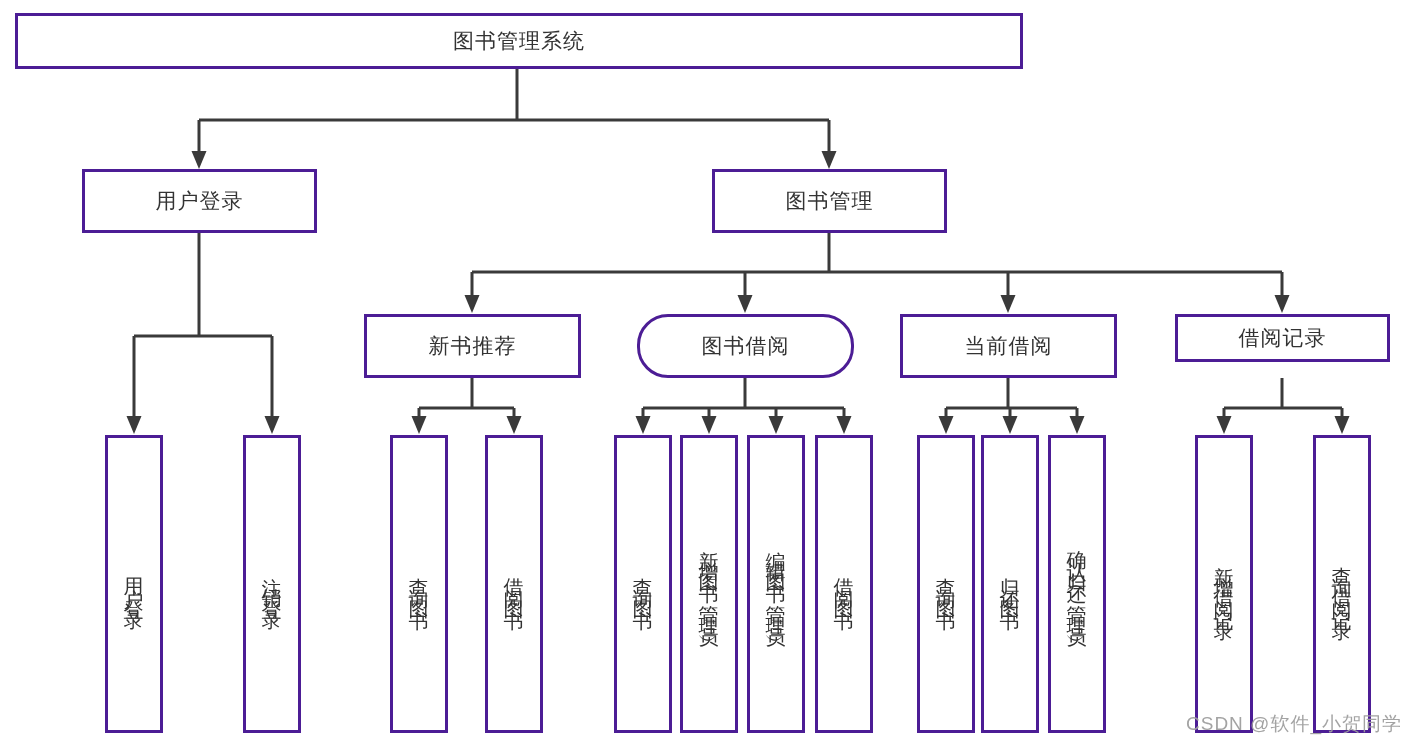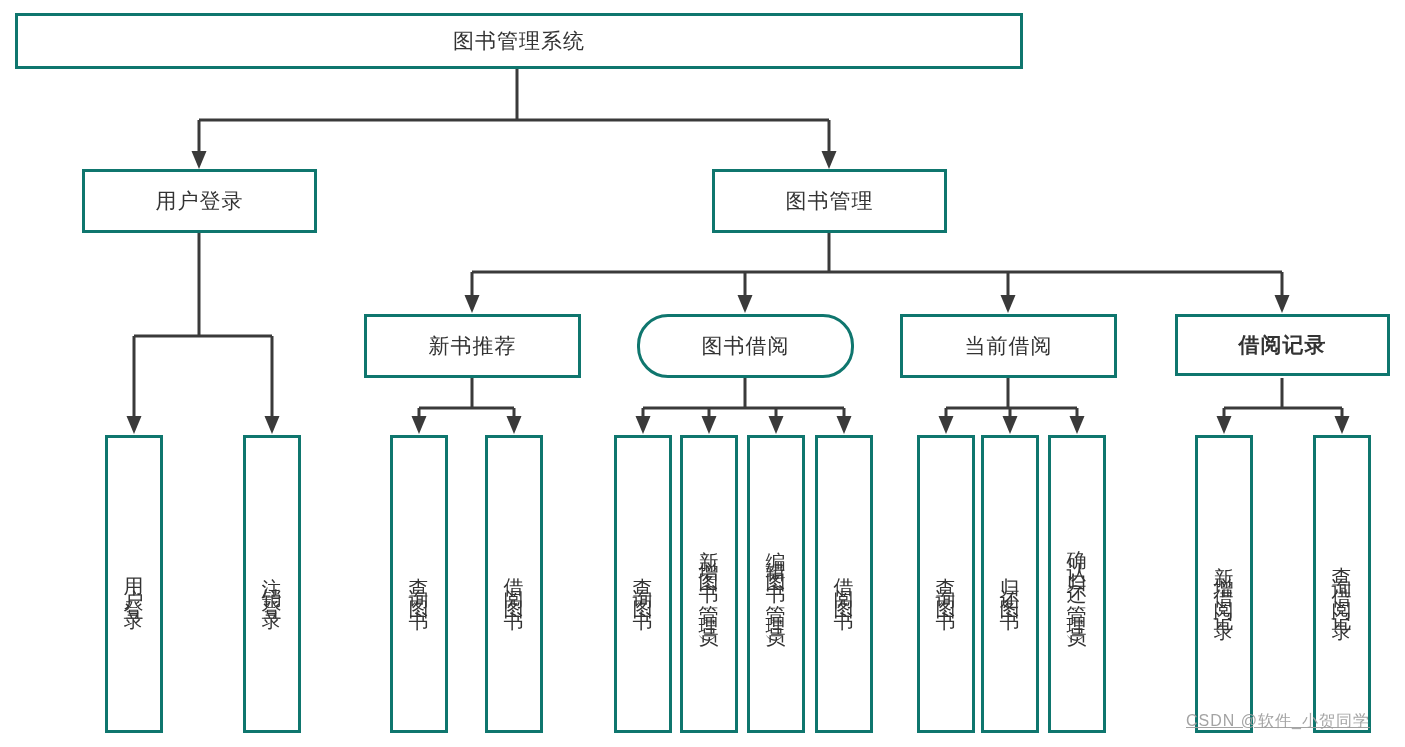--- a/index.html
+++ b/index.html
@@ -17,21 +17,21 @@
   }
   .wires {
     position: absolute;
     left: 0;
     top: 0;
   }
   .node {
     position: absolute;
     box-sizing: border-box;
     background: #ffffff;
-    border: 3px solid #0f766e;
+    border: 3px solid #4c1d95;
     display: flex;
     align-items: center;
     justify-content: center;
     color: #333333;
   }
   .h-node {
     font-size: 21px;
     letter-spacing: 1px;
     white-space: nowrap;
   }
@@ -40,26 +40,25 @@
     text-orientation: mixed;
     font-size: 20px;
     line-height: 1.1;
     letter-spacing: 11px;
     color: #333333;
   }
   .watermark {
     position: absolute;
     left: 1186px;
     top: 711px;
-    font-size: 16px;
+    font-size: 19px;
     letter-spacing: 1px;
     color: rgba(158, 158, 158, 0.95);
     white-space: nowrap;
     z-index: 10;
-    text-decoration: underline;
   }
 </style>
 </head>
 <body>
 
 <div class="stage">
 
   <svg class="wires" width="1405" height="747" viewBox="0 0 1405 747">
     <g stroke="#3a3a3a" stroke-width="3" fill="none">
 
@@ -101,21 +100,21 @@
   </svg>
 
   <div class="node h-node" style="left:15px; top:13px; width:1008px; height:56px;">图书管理系统</div>
 
   <div class="node h-node" style="left:82px; top:169px; width:235px; height:64px;">用户登录</div>
   <div class="node h-node" style="left:712px; top:169px; width:235px; height:64px;">图书管理</div>
 
   <div class="node h-node" style="left:364px; top:314px; width:217px; height:64px;text-align:right;">新书推荐</div>
   <div class="node h-node" style="left:637px; top:314px; width:217px; height:64px;border-radius:31px;">图书借阅</div>
   <div class="node h-node" style="left:900px; top:314px; width:217px; height:64px;font-family:Liberation Serif, serif;">当前借阅</div>
-  <div class="node h-node" style="left:1175px; top:314px; width:215px; height:62px;font-weight:bold;">借阅记录</div>
+  <div class="node h-node" style="left:1175px; top:314px; width:215px; height:48px;">借阅记录</div>
 
   <div class="node v-node" style="left:105px; top:435px; width:58px; height:298px;">
     <span class="v-text">用户登录</span>
   </div>
   <div class="node v-node" style="left:243px; top:435px; width:58px; height:298px;">
     <span class="v-text">注销登录</span>
   </div>
 
   <div class="node v-node" style="left:390px; top:435px; width:58px; height:298px;">
     <span class="v-text">查询图书</span>

